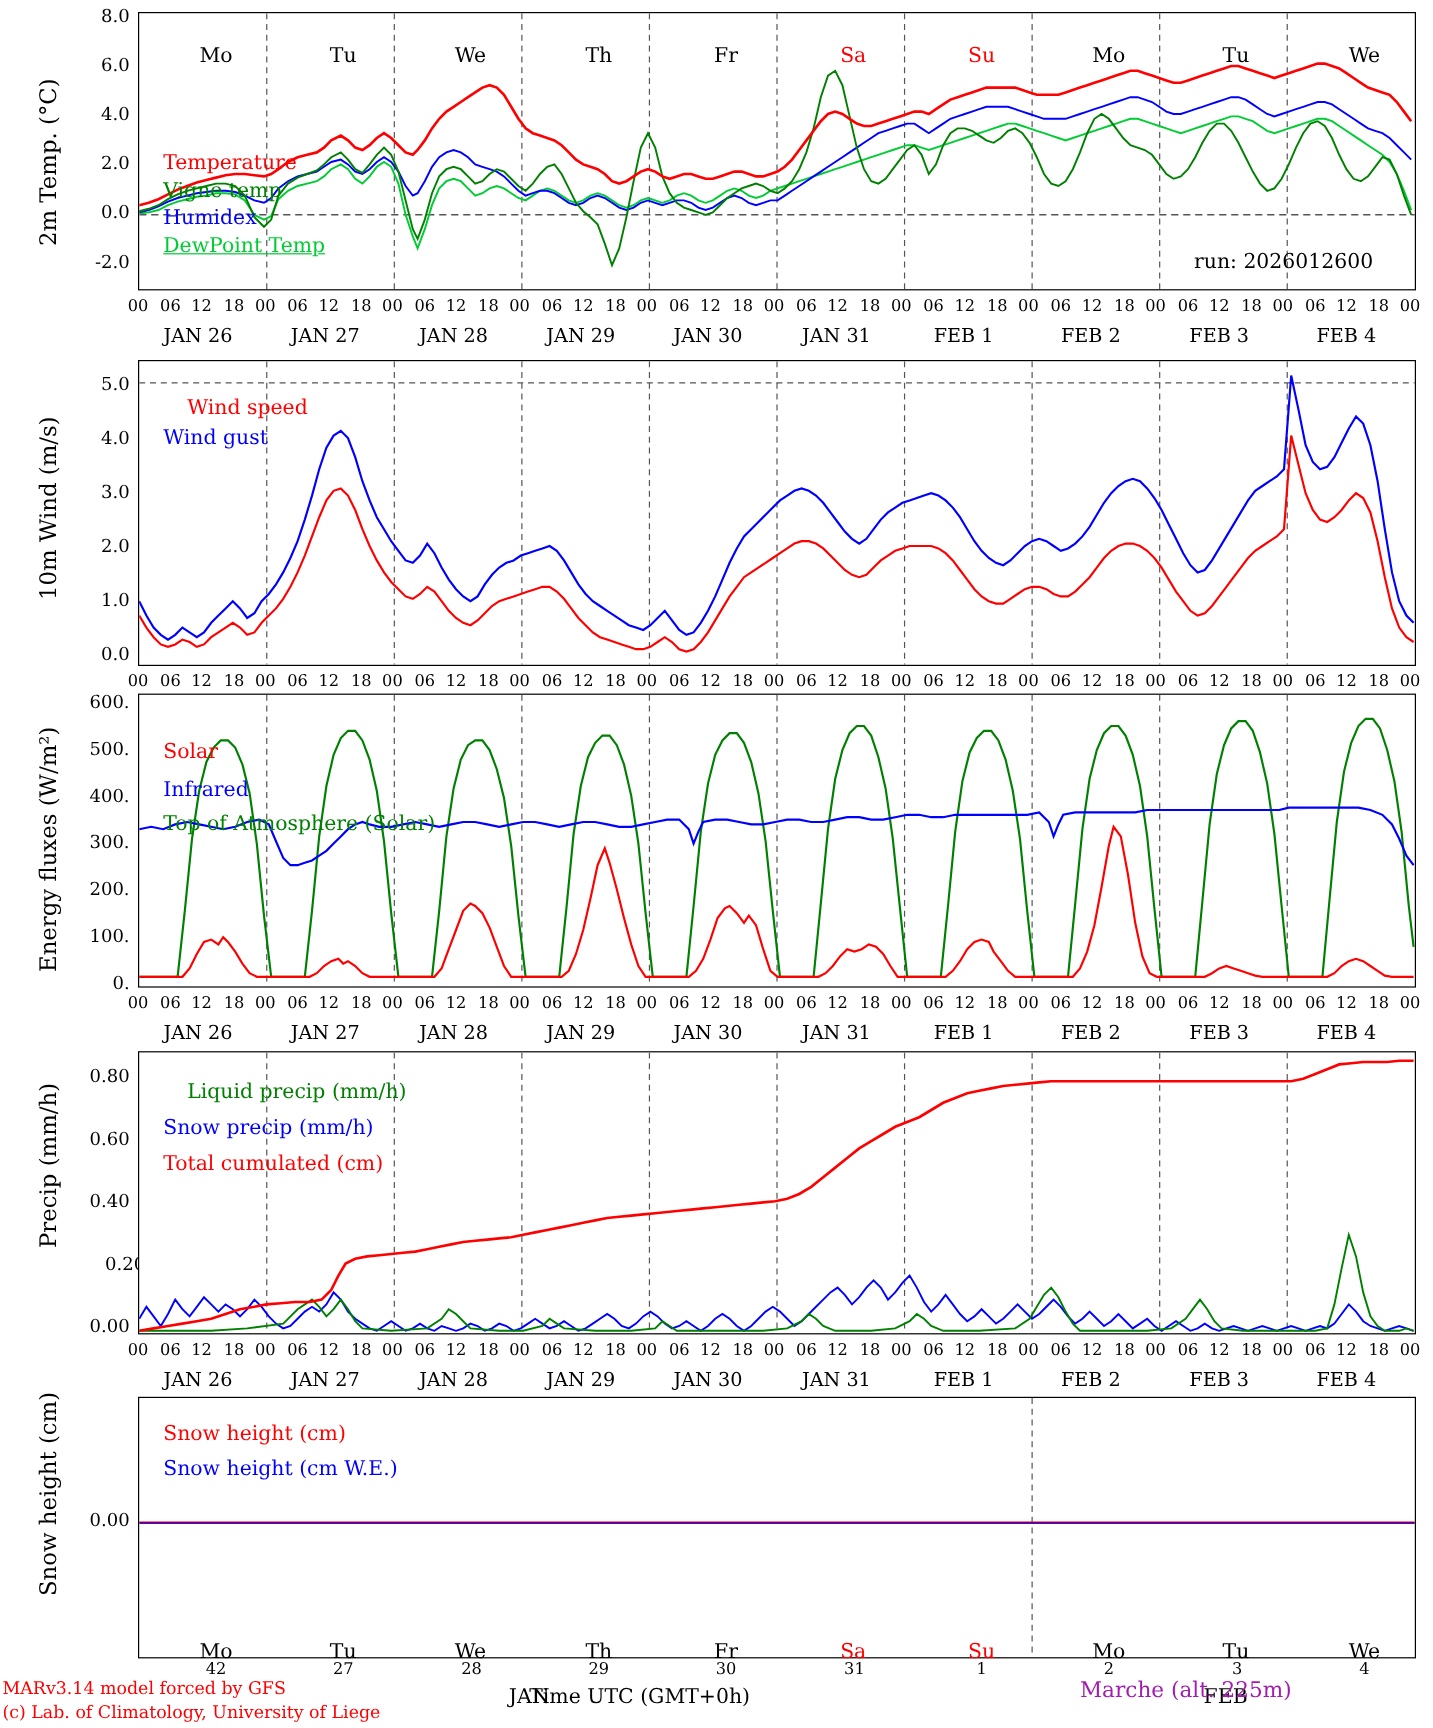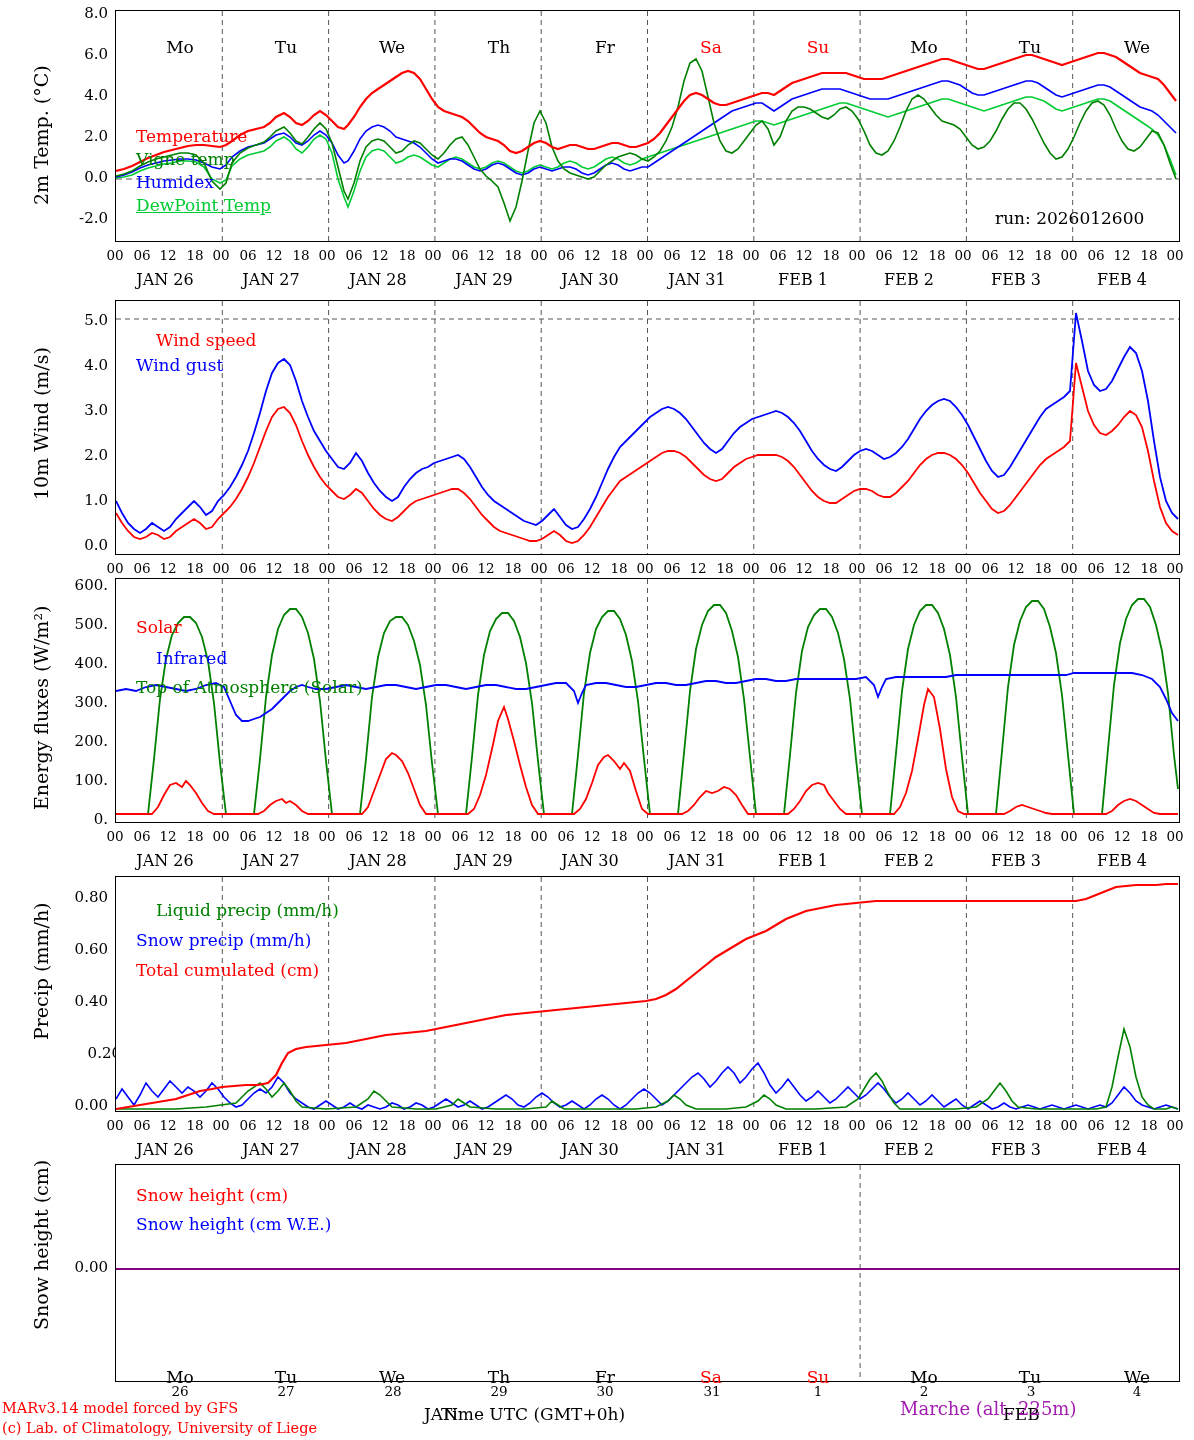--- a/index.html
+++ b/index.html
@@ -248,21 +248,21 @@
 
       <polyline fill="none" stroke="#008000" stroke-width="1.8" points="0,235 32,235 38,180 44,120 50,80 56,56 62,44 68,38 74,38 80,44 86,58 92,82 98,124 104,184 110,235 138,235 144,180 150,118 156,76 162,50 168,36 174,30 180,30 186,38 192,54 198,80 204,122 210,182 216,235 244,235 250,180 256,118 262,78 268,54 274,42 280,38 286,38 292,46 298,62 304,86 310,126 316,184 322,235 350,235 356,178 362,116 368,76 374,52 380,40 386,34 392,34 398,42 404,58 410,84 416,124 422,182 428,235 456,235 462,176 468,114 474,74 480,50 486,38 492,32 498,32 504,40 510,56 516,82 522,122 528,180 534,235 562,235 568,174 574,112 580,70 586,46 592,32 598,26 604,26 610,34 616,52 622,78 628,120 634,178 640,235 668,235 674,176 680,114 686,72 692,48 698,36 704,30 710,30 716,38 722,54 728,80 734,120 740,180 746,235 774,235 780,174 786,112 792,70 798,46 804,32 810,26 816,26 822,34 828,50 834,76 840,118 846,178 852,235 880,235 886,172 892,108 898,66 904,42 910,28 916,22 922,22 928,30 934,48 940,74 946,116 952,176 958,235 986,235 992,170 998,106 1004,64 1010,40 1016,26 1022,20 1028,20 1034,28 1040,46 1046,72 1052,114 1058,176 1062,210"></polyline>
 
       <polyline fill="none" stroke="#0000ff" stroke-width="1.8" points="0,112 10,110 20,112 30,108 40,106 50,108 60,110 70,112 80,110 90,106 100,104 108,108 114,122 120,136 126,142 132,142 138,140 144,138 150,134 156,130 162,124 168,118 174,112 180,108 186,106 192,108 200,110 210,110 220,108 230,106 240,108 250,110 260,108 270,106 280,106 290,108 300,110 310,108 320,106 330,106 340,108 350,110 360,108 370,106 380,106 390,108 400,110 410,110 420,108 430,106 440,104 450,104 458,112 462,124 466,114 470,106 480,104 490,104 500,106 510,108 520,108 530,106 540,104 550,104 560,106 570,106 580,104 590,102 600,102 610,104 620,104 630,102 640,100 650,100 660,102 670,102 680,100 690,100 700,100 710,100 720,100 730,100 740,100 750,98 758,106 762,118 766,108 770,100 780,98 790,98 800,98 810,98 820,98 830,98 840,96 850,96 860,96 870,96 880,96 890,96 900,96 910,96 920,96 930,96 940,96 950,96 958,94 966,94 976,94 986,94 996,94 1006,94 1016,94 1026,96 1036,100 1044,108 1050,120 1056,134 1062,142"></polyline>
 
       <polyline fill="none" stroke="#ff0000" stroke-width="1.8" points="0,235 36,235 42,228 48,216 54,206 60,204 66,208 70,202 74,206 80,214 86,224 92,232 98,235 142,235 148,232 154,226 160,222 166,220 170,224 174,222 180,226 186,232 192,235 246,235 252,228 258,212 264,196 270,180 276,174 280,176 286,182 292,194 298,210 304,226 310,235 352,235 358,230 364,216 370,196 376,170 382,142 388,128 392,140 398,162 404,186 410,208 416,226 422,235 458,235 464,230 470,220 476,204 482,186 488,178 492,176 498,182 504,190 508,184 514,192 520,212 526,230 532,235 566,235 572,232 578,226 584,218 590,212 596,214 602,212 608,208 614,210 620,216 626,226 632,235 672,235 678,230 684,222 690,212 696,206 702,204 708,206 712,214 718,222 724,230 730,235 778,235 784,228 790,214 796,192 802,160 808,126 812,110 818,118 824,150 830,190 836,218 842,232 848,235 888,235 894,232 900,228 906,226 912,228 918,230 924,232 930,234 936,235 990,235 996,232 1002,226 1008,222 1014,220 1020,222 1026,226 1032,230 1038,234 1044,235 1062,235"></polyline>
     </svg>
   </div>
 
   <div class="legend red" style="left:136px;top:617px;">Solar</div>
-  <div class="legend blue" style="left:136px;top:648px;margin-left:20px;">Infrared</div>
+  <div class="legend blue" style="left:136px;top:648px;">Infrared</div>
   <div class="legend green" style="left:136px;top:677px;">Top of Atmosphere (Solar)</div>
 
   <div class="tick" style="left:103px;top:828px;width:24px;">00</div>
   <div class="tick" style="left:130px;top:828px;width:24px;">06</div>
   <div class="tick" style="left:156px;top:828px;width:24px;">12</div>
   <div class="tick" style="left:183px;top:828px;width:24px;">18</div>
   <div class="tick" style="left:209px;top:828px;width:24px;">00</div>
   <div class="tick" style="left:236px;top:828px;width:24px;">06</div>
   <div class="tick" style="left:262px;top:828px;width:24px;">12</div>
   <div class="tick" style="left:289px;top:828px;width:24px;">18</div>
@@ -420,21 +420,21 @@
   <div class="dow" style="left:254px;top:1348px;width:64px;">Tu</div>
   <div class="dow" style="left:360px;top:1348px;width:64px;">We</div>
   <div class="dow" style="left:467px;top:1348px;width:64px;">Th</div>
   <div class="dow" style="left:573px;top:1348px;width:64px;">Fr</div>
   <div class="dow red" style="left:679px;top:1348px;width:64px;">Sa</div>
   <div class="dow red" style="left:786px;top:1348px;width:64px;">Su</div>
   <div class="dow" style="left:892px;top:1348px;width:64px;">Mo</div>
   <div class="dow" style="left:998px;top:1348px;width:64px;">Tu</div>
   <div class="dow" style="left:1105px;top:1348px;width:64px;">We</div>
 
-  <div class="tick" style="left:155px;top:1383px;width:50px;">26</div>
+  <div class="tick" style="left:155px;top:1383px;width:50px;">42</div>
   <div class="tick" style="left:261px;top:1383px;width:50px;">27</div>
   <div class="tick" style="left:368px;top:1383px;width:50px;">28</div>
   <div class="tick" style="left:474px;top:1383px;width:50px;">29</div>
   <div class="tick" style="left:580px;top:1383px;width:50px;">30</div>
   <div class="tick" style="left:687px;top:1383px;width:50px;">31</div>
   <div class="tick" style="left:793px;top:1383px;width:50px;">1</div>
   <div class="tick" style="left:899px;top:1383px;width:50px;">2</div>
   <div class="tick" style="left:1006px;top:1383px;width:50px;">3</div>
   <div class="tick" style="left:1112px;top:1383px;width:50px;">4</div>
 

